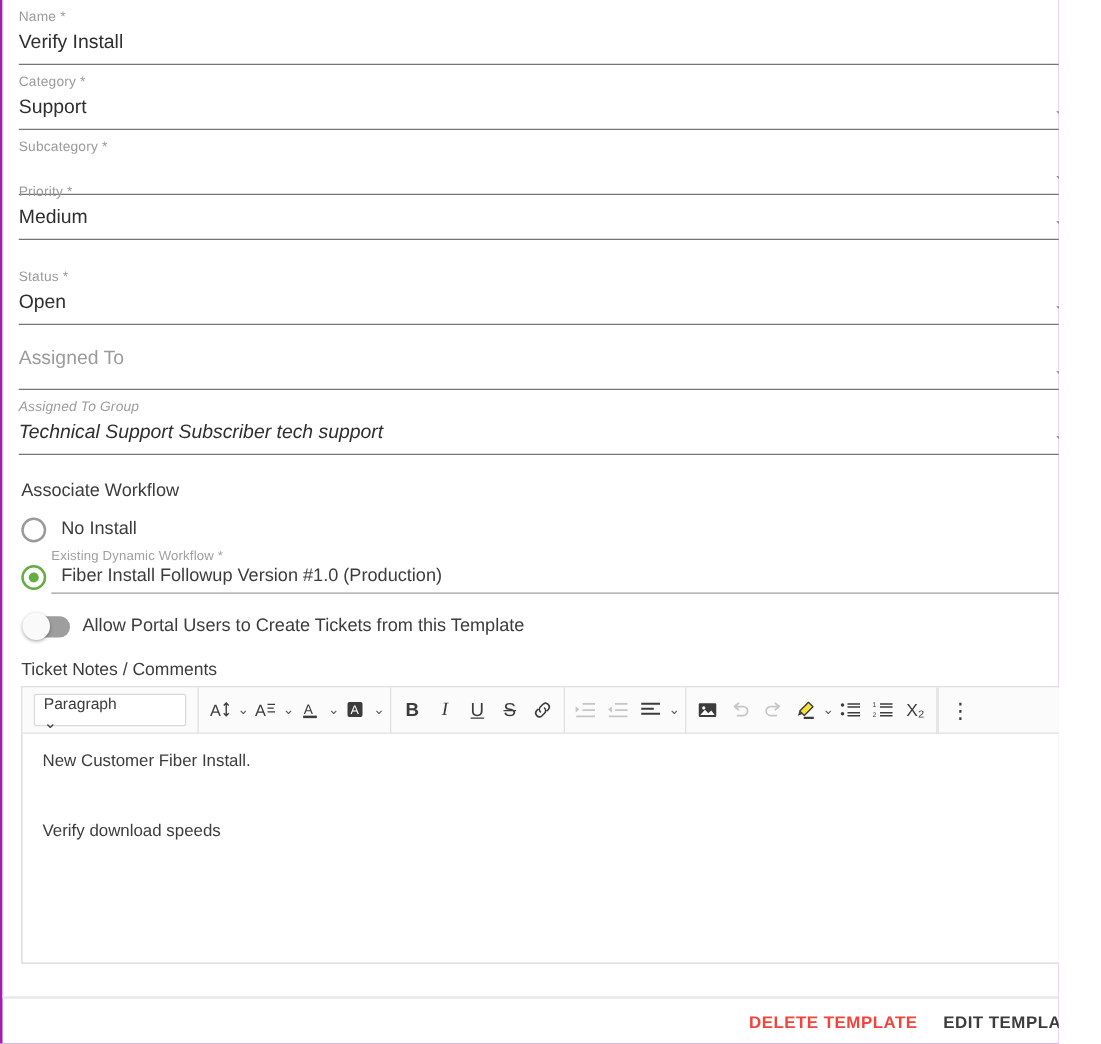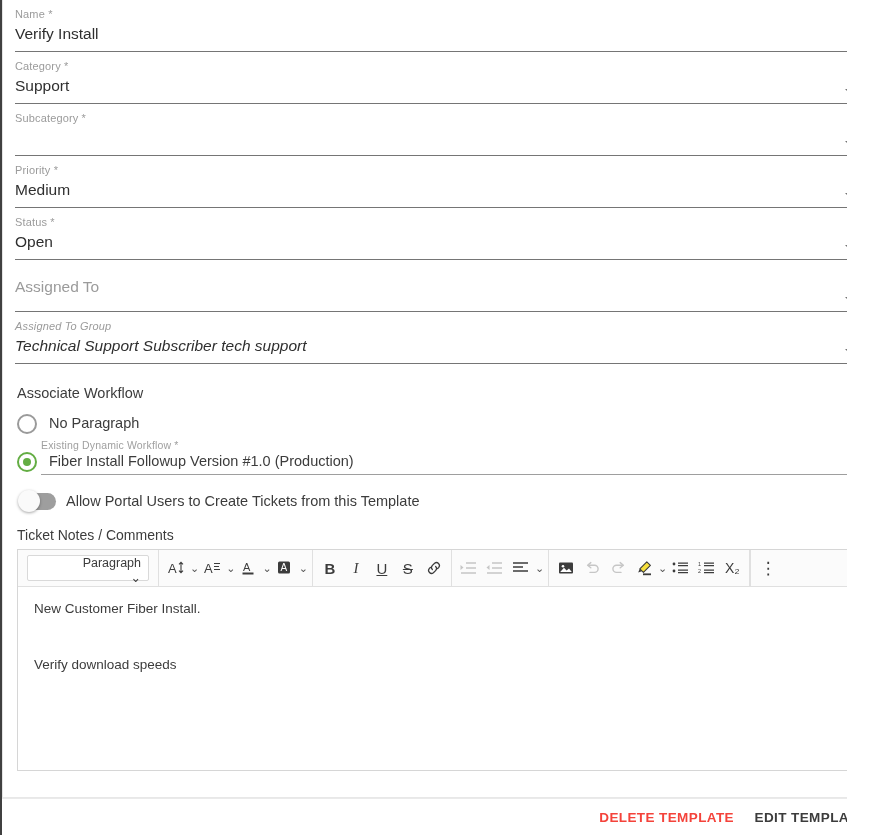--- a/index.html
+++ b/index.html
@@ -5,21 +5,21 @@
   * { box-sizing: border-box; margin: 0; padding: 0; }
   html, body {
     width: 881px; height: 835px;
     background: #ffffff;
     font-family: "Liberation Sans", sans-serif;
     -webkit-font-smoothing: antialiased;
   }
   .page {
     position: relative;
     width: 847px; height: 835px;
-    background: #404040;
+    background: #a21caf;
     overflow: hidden;
   }
   .card {
     position: absolute;
     left: 2px; top: 0px;
     width: 879px; height: 798px;
     background: #ffffff;
     border-left: 1px solid #e4e4e4;
     border-right: 1px solid #e4e4e4;
     border-bottom: 1px solid #e8e8e8;
@@ -169,21 +169,21 @@
   .tb-chev {
     display: inline-block;
     margin-left: 1px;
     color: #555;
     font-size: 11px;
     line-height: 1;
     cursor: pointer;
   }
   .para-select {
     display: flex;
-    align-items: flex-end;
+    align-items: flex-start;
     justify-content: space-between;
     width: 122px;
     height: 26px;
     margin: 0 5px;
     padding: 0 7px;
     font-size: 12.5px;
     color: #3c3c3c;
     background: #fff;
     border: 1px solid #d9d9d9;
     border-radius: 2px;
@@ -232,21 +232,21 @@
         </div>
         <div class="field" style="top: 60px;">
           <div class="flabel">Category *</div>
           <div class="fvalue">Support</div>
           <div class="caret"></div>
         </div>
         <div class="field" style="top: 112px;">
           <div class="flabel">Subcategory *</div>
           <div class="caret"></div>
         </div>
-        <div class="field" style="top: 164px;">
+        <div class="field" style="top: 148px;">
           <div class="flabel">Priority *</div>
           <div class="fvalue">Medium</div>
           <div class="caret"></div>
         </div>
         <div class="field" style="top: 216px;">
           <div class="flabel">Status *</div>
           <div class="fvalue">Open</div>
           <div class="caret"></div>
         </div>
         <div class="field" style="top: 268px;">
@@ -257,21 +257,21 @@
           <div class="flabel">Assigned To Group</div>
           <div class="fvalue">Technical Support Subscriber tech support</div>
           <div class="caret"></div>
         </div>
       </div>
 
     <div class="section-title" style="left:14px; top:385px;">Associate Workflow</div>
 
     <div class="radio-row" style="top:414px;">
       <div class="radio-outer" style="left:0; top:0;"></div>
-      <div class="radio-label" style="left:32px; top:1px;">No Paragraph</div>
+      <div class="radio-label" style="left:32px; top:1px;">No Install</div>
     </div>
 
     <div class="wf-sub-label" style="left:38px; top:439px;">
       <span>Existing Dynamic Workflow</span><span> *</span>
     </div>
 
     <div class="radio-row" style="top:452px;">
       <div class="radio-outer on" style="left:0; top:0;">
         <div class="radio-dot"></div>
       </div>

